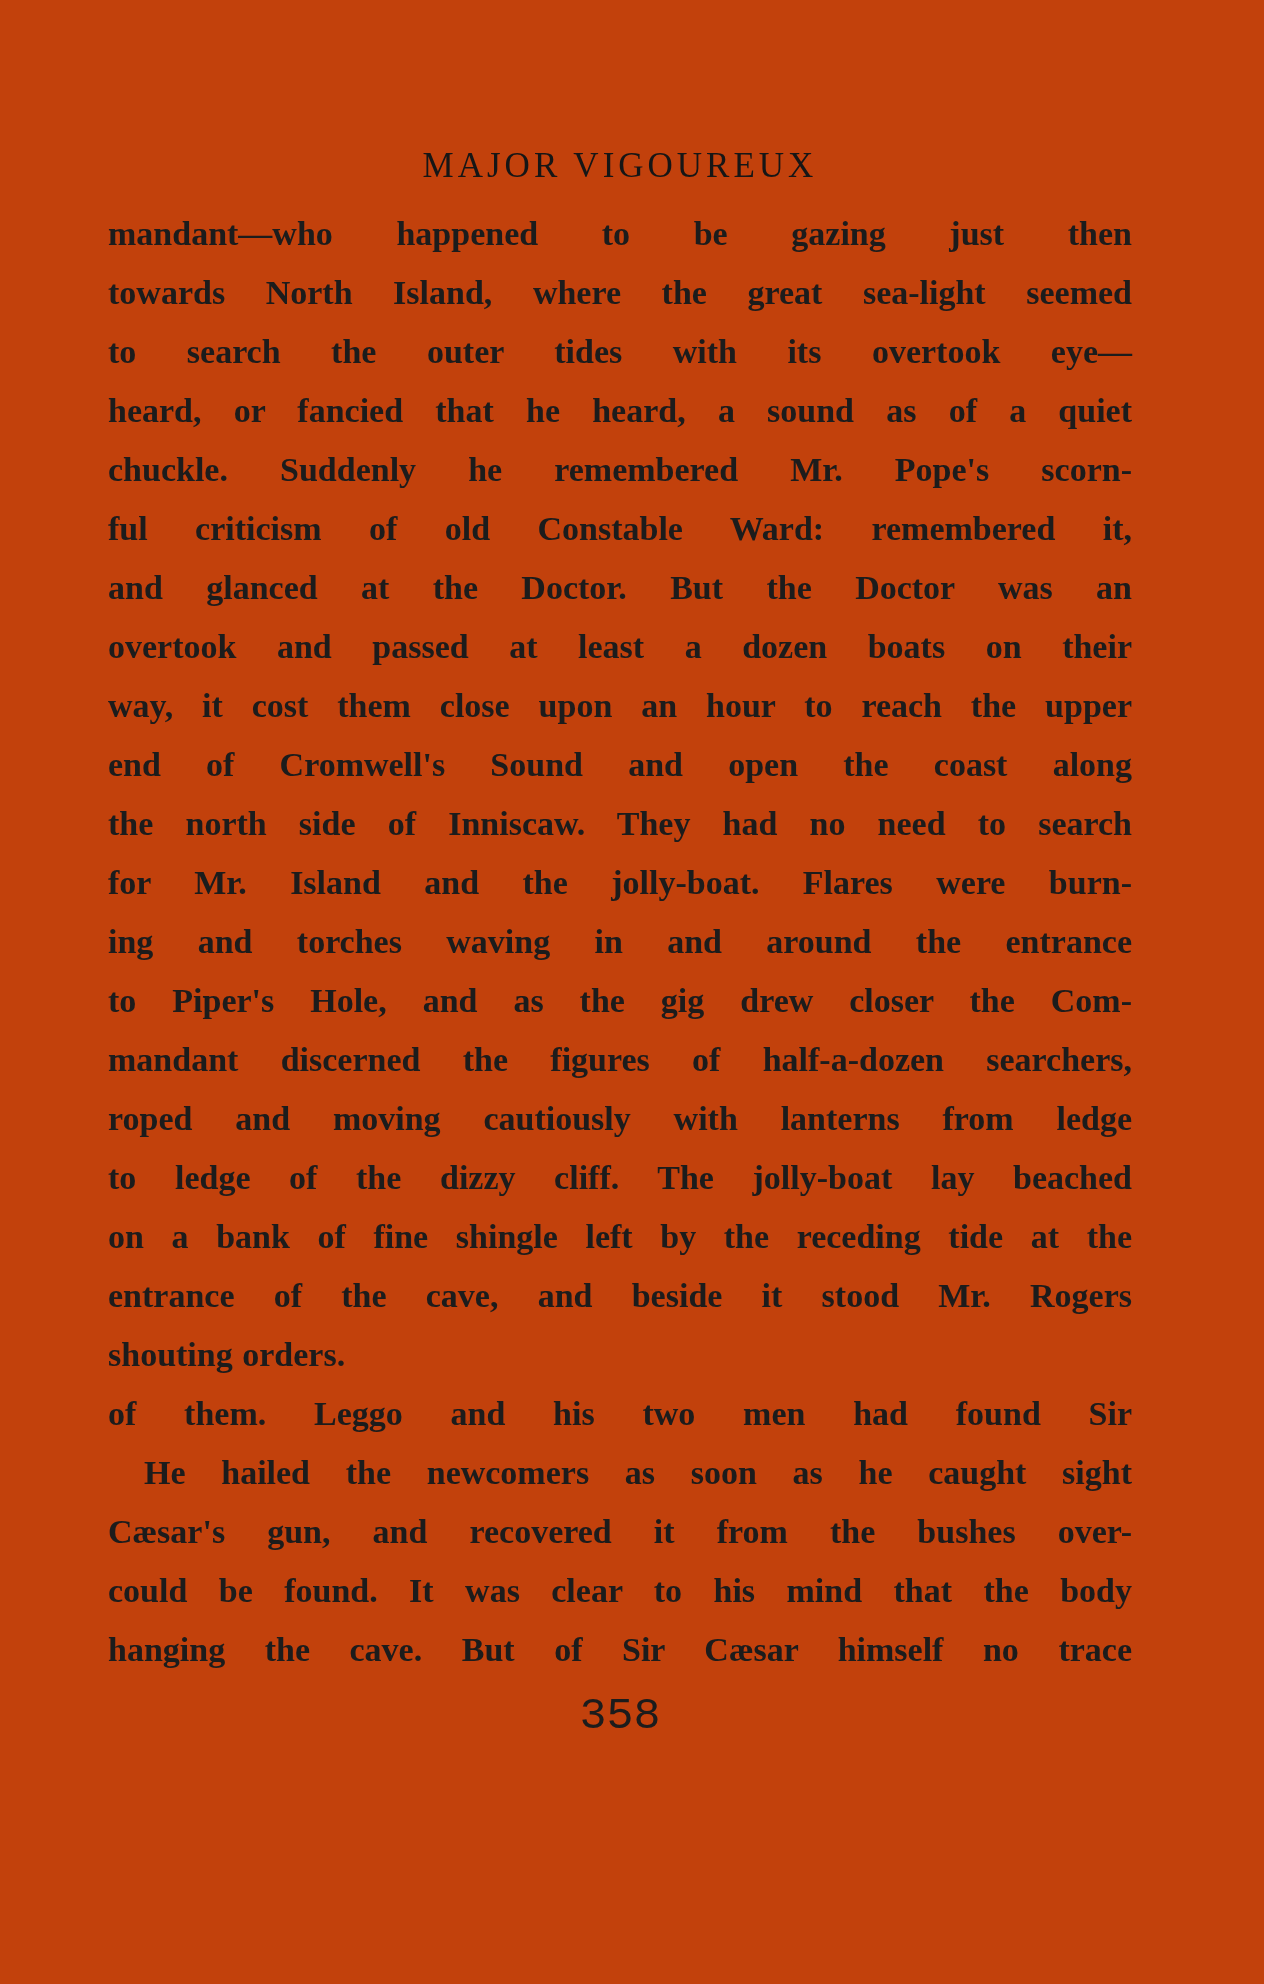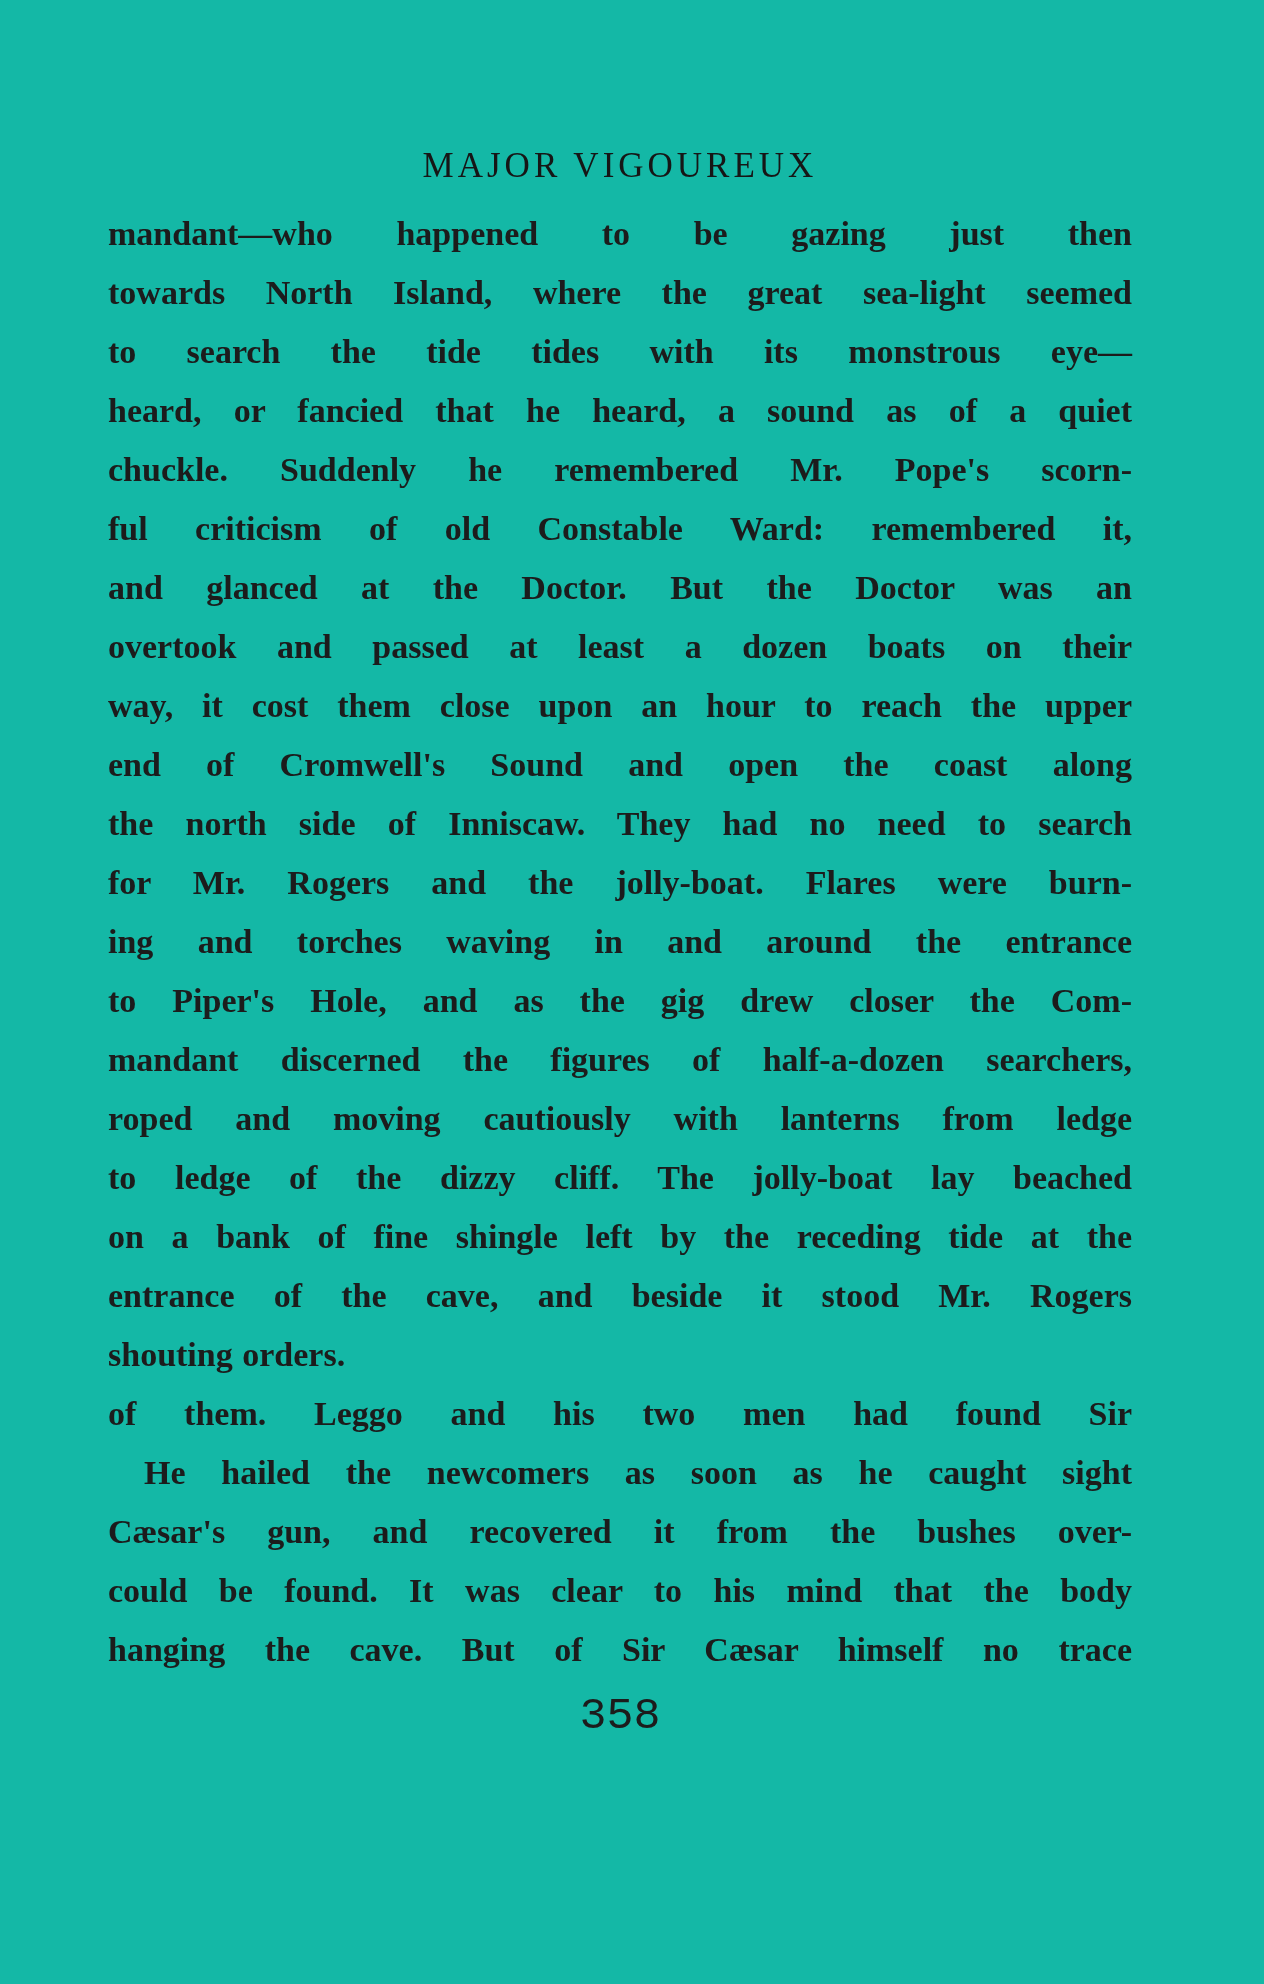--- a/index.html
+++ b/index.html
@@ -5,21 +5,21 @@
   html, body {
     margin: 0;
     padding: 0;
     background: #f4f4f2;
   }
   .page {
     position: relative;
     width: 1264px;
     height: 1984px;
     margin: 0 auto;
-    background: #14b8a6;
+    background: #c2410c;
     box-sizing: border-box;
     padding-top: 142px;
     font-family: "Liberation Serif", "DejaVu Serif", serif;
     color: #1c1c1c;
     overflow: hidden;
   }
   .text-block {
     width: 1024px;
     margin-left: 108px;
   }
@@ -63,33 +63,33 @@
 <body>
 
 <div class="page">
   <div class="text-block">
 
     <div class="running-header">MAJOR VIGOUREUX</div>
 
     <p class="para">
       <span class="line">mandant—who happened to be gazing just then</span>
       <span class="line">towards North Island, where the great sea-light seemed</span>
-      <span class="line">to search the tide tides with its monstrous eye—</span>
+      <span class="line">to search the outer tides with its overtook eye—</span>
       <span class="line">heard, or fancied that he heard, a sound as of a quiet</span>
       <span class="line">chuckle. Suddenly he remembered Mr. Pope's scorn-</span>
       <span class="line">ful criticism of old Constable Ward: remembered it,</span>
       <span class="line">and glanced at the Doctor. But the Doctor was an</span>
     </p>
 
     <p class="para">
       <span class="line">overtook and passed at least a dozen boats on their</span>
       <span class="line">way, it cost them close upon an hour to reach the upper</span>
       <span class="line">end of Cromwell's Sound and open the coast along</span>
       <span class="line">the north side of Inniscaw. They had no need to search</span>
-      <span class="line">for Mr. Rogers and the jolly-boat. Flares were burn-</span>
+      <span class="line">for Mr. Island and the jolly-boat. Flares were burn-</span>
       <span class="line">ing and torches waving in and around the entrance</span>
       <span class="line">to Piper's Hole, and as the gig drew closer the Com-</span>
       <span class="line">mandant discerned the figures of half-a-dozen searchers,</span>
       <span class="line">roped and moving cautiously with lanterns from ledge</span>
       <span class="line">to ledge of the dizzy cliff. The jolly-boat lay beached</span>
       <span class="line">on a bank of fine shingle left by the receding tide at the</span>
       <span class="line">entrance of the cave, and beside it stood Mr. Rogers</span>
       <span class="line last">shouting orders.</span>
     </p>
 

